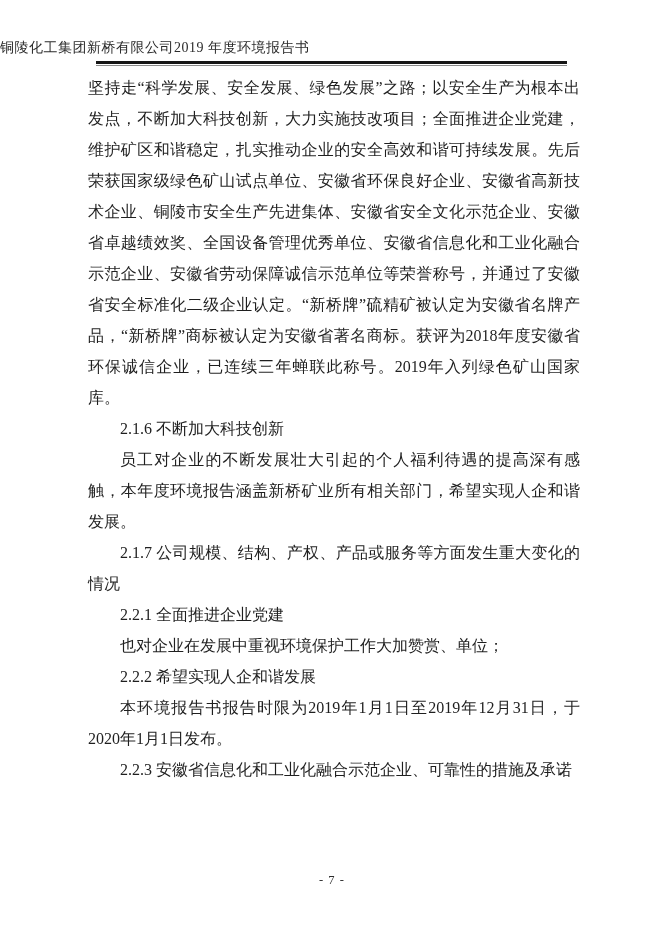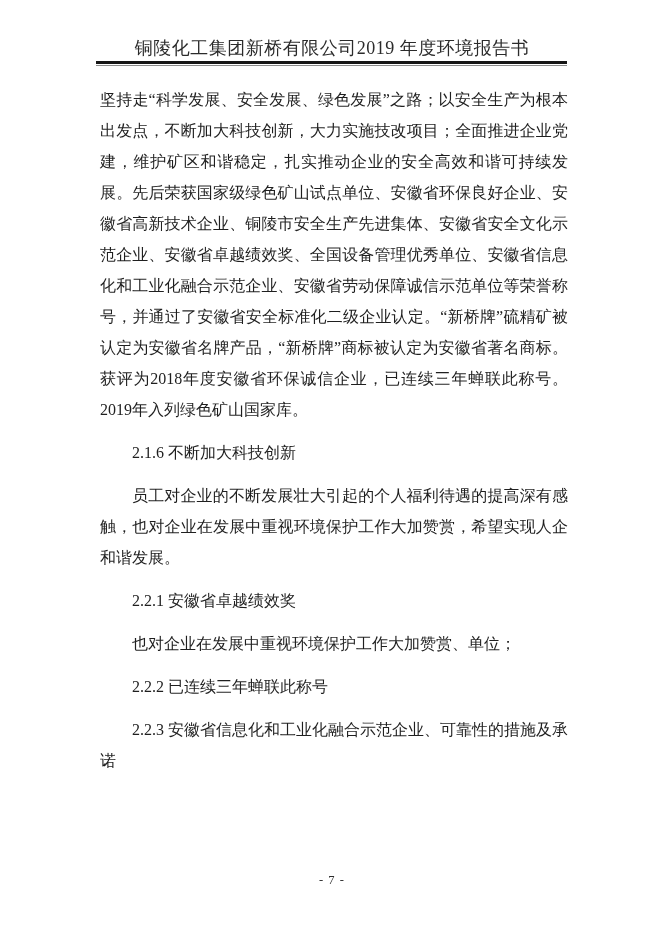--- a/index.html
+++ b/index.html
@@ -14,22 +14,22 @@
     background: #ffffff;
     overflow: hidden;
     font-family: "Liberation Serif", "DejaVu Serif", serif;
     color: #1f1f1f;
   }
   .header-title {
     position: absolute;
     top: 39px;
     left: 0;
     width: 664px;
-    text-align: center;
-    font-size: 18px;
+    text-align: left;
+    font-size: 14px;
     line-height: 18px;
     color: #2b2b2b;
     letter-spacing: 0.5px;
     white-space: nowrap;
   }
   .header-rule {
     position: absolute;
     top: 61px;
     left: 96px;
     width: 471px;
@@ -42,21 +42,21 @@
     position: absolute;
     top: 72px;
     left: 88px;
     width: 492px;
     font-size: 16px;
     line-height: 31px;
     text-align: justify;
     text-justify: inter-ideograph;
   }
   .para {
-    margin: 12px;
+    margin: 0;
     text-indent: 2em;
   }
   .para.cont {
     text-indent: 0;
   }
   .footer-page-number {
     position: absolute;
     top: 873px;
     left: 0;
     width: 664px;
@@ -71,22 +71,24 @@
 
 <div class="page">
 
   <div class="header-title">铜陵化工集团新桥有限公司2019 年度环境报告书</div>
 
   <div class="header-rule"></div>
 
   <div class="doc-body">
     <p class="para cont">坚持走“科学发展、安全发展、绿色发展”之路；以安全生产为根本出发点，不断加大科技创新，大力实施技改项目；全面推进企业党建，维护矿区和谐稳定，扎实推动企业的安全高效和谐可持续发展。先后荣获国家级绿色矿山试点单位、安徽省环保良好企业、安徽省高新技术企业、铜陵市安全生产先进集体、安徽省安全文化示范企业、安徽省卓越绩效奖、全国设备管理优秀单位、安徽省信息化和工业化融合示范企业、安徽省劳动保障诚信示范单位等荣誉称号，并通过了安徽省安全标准化二级企业认定。“新桥牌”硫精矿被认定为安徽省名牌产品，“新桥牌”商标被认定为安徽省著名商标。获评为2018年度安徽省环保诚信企业，已连续三年蝉联此称号。2019年入列绿色矿山国家库。</p>
     <p class="para">2.1.6 不断加大科技创新</p>
-    <p class="para">员工对企业的不断发展壮大引起的个人福利待遇的提高深有感触，也对企业在发展中重视环境保护工作大加赞赏，希望实现人企和谐发展。</p>
-    <p class="para">2.2.1 安徽省卓越绩效奖</p>
+    <p class="para">员工对企业的不断发展壮大引起的个人福利待遇的提高深有感触，本年度环境报告涵盖新桥矿业所有相关部门，希望实现人企和谐发展。</p>
+    <p class="para">2.1.7 公司规模、结构、产权、产品或服务等方面发生重大变化的情况</p>
+    <p class="para">2.2.1 全面推进企业党建</p>
     <p class="para">也对企业在发展中重视环境保护工作大加赞赏、单位；</p>
-    <p class="para">2.2.2 已连续三年蝉联此称号</p>
+    <p class="para">2.2.2 希望实现人企和谐发展</p>
+    <p class="para">本环境报告书报告时限为2019年1月1日至2019年12月31日，于2020年1月1日发布。</p>
     <p class="para">2.2.3 安徽省信息化和工业化融合示范企业、可靠性的措施及承诺</p>
   </div>
 
   <div class="footer-page-number">- 7 -</div>
 
 </div>
 
 </body></html>

